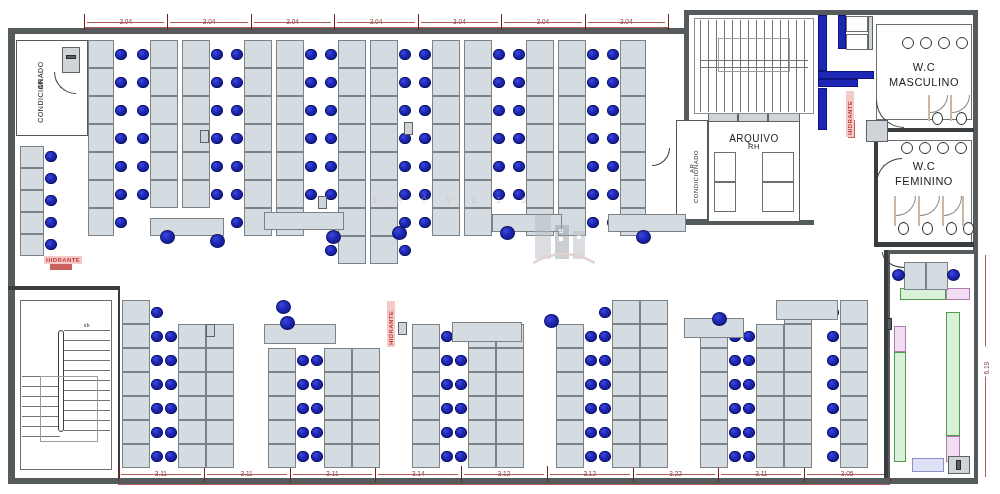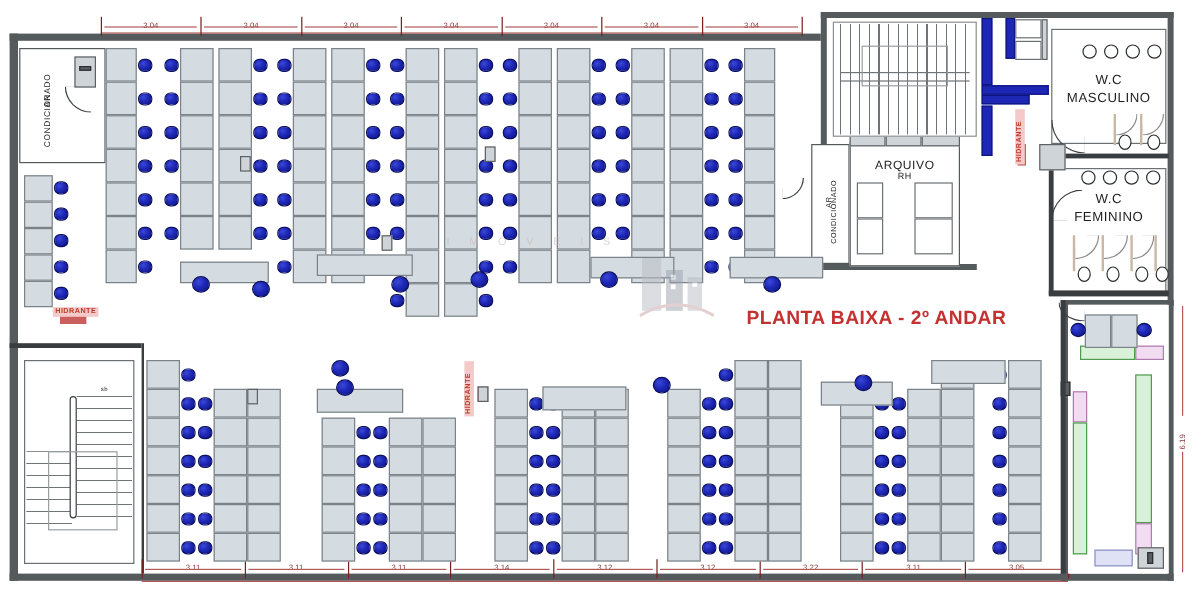--- a/index.html
+++ b/index.html
@@ -44,21 +44,21 @@
   .dimtxt-v{transform:rotate(-90deg);transform-origin:center center;}
 
   
   #wm{position:absolute;left:372px;top:192px;width:230px;height:115px;
       pointer-events:none;opacity:.55;}
   #wm .wm1{font-size:40px;color:#c9c9cf;font-weight:bold;letter-spacing:4px;
       font-family:"Liberation Sans",sans-serif;font-style:italic;}
   #wm .wm2{font-size:36px;color:#d7b5b5;font-weight:normal;letter-spacing:6px;
       font-family:"Liberation Sans",sans-serif;}
   #wm .wm3{font-size:9px;color:#cbb2b2;letter-spacing:7px;
-      font-family:Liberation Sans, sans-serif;}
+      font-family:Liberation Mono, monospace;}
   #wmbox{position:absolute;left:533px;top:205px;width:62px;height:62px;opacity:.5;}
 </style>
 </head>
 <body>
 
 <div id="plan">
 
   <div class="abs wall" style="left:8px;top:28px;width:7px;height:456px;"></div>
 
   <div class="abs wall" style="left:8px;top:28px;width:676px;height:6px;"></div>
@@ -637,21 +637,20 @@
   <div class="abs dark-box" style="left:884px;top:318px;width:8px;height:12px;"></div>
 
   <div class="abs desk" style="left:904px;top:262px;width:22px;height:28px;"></div>
   <div class="abs desk" style="left:926px;top:262px;width:22px;height:28px;"></div>
   <div class="abs chair-round" style="left:892px;top:269px;width:13px;height:12px;"></div>
   <div class="abs chair-round" style="left:947px;top:269px;width:13px;height:12px;"></div>
   <div class="abs" style="left:882px;top:252px;width:22px;height:16px;border-left:1px solid #3c3f41;border-bottom:1px solid #3c3f41;border-radius:0 0 0 100%;"></div>
 
   <div class="abs wall-thin" style="left:884px;top:250px;width:4px;height:228px;"></div>
 
-  <div class="abs title" style="left:622px;top:257px;">PLANTA BAIXA - 2º ANDAR</div>
 
   <div id="wm">
     <div class="wm3" style="margin-top:4px;">I M Ó V E I S</div>
   </div>
   <div id="wmbox">
     <svg viewBox="0 0 62 62" width="62" height="62">
       <rect x="2" y="10" width="16" height="44" fill="#b9bcc4"></rect>
       <rect x="22" y="20" width="14" height="34" fill="#9aa0ab"></rect>
       <rect x="40" y="26" width="12" height="28" fill="#b9bcc4"></rect>
       <rect x="26" y="24" width="4" height="4" fill="#fff"></rect>

